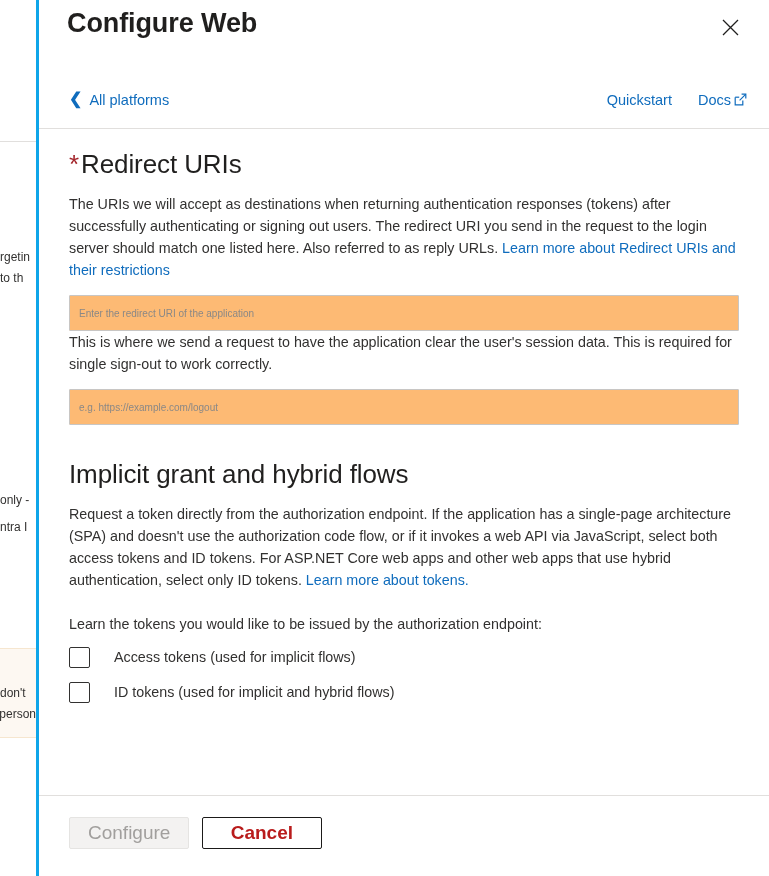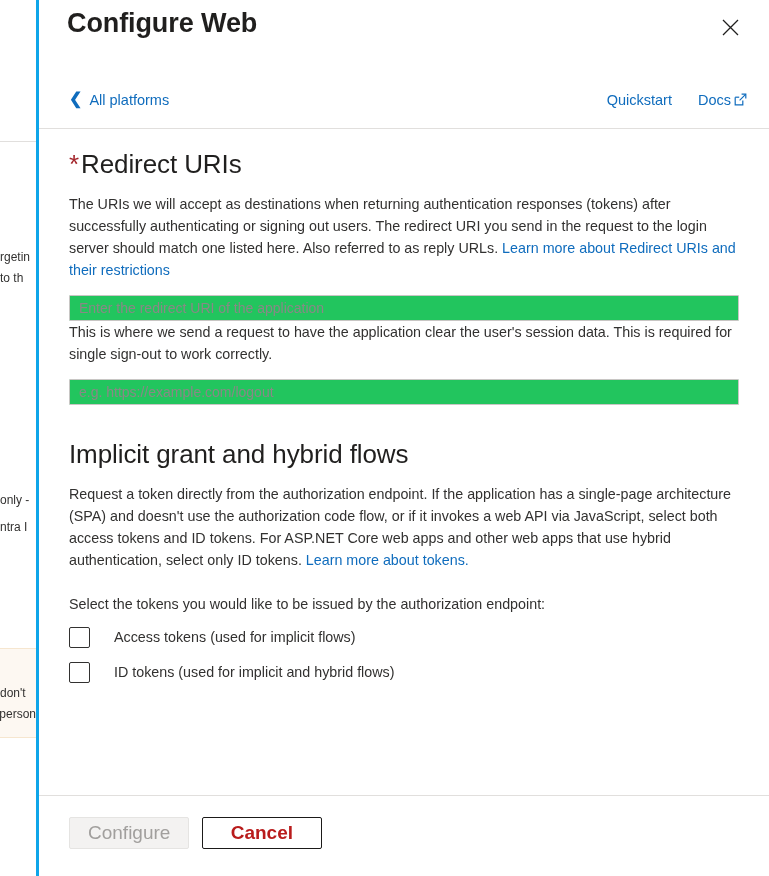--- a/index.html
+++ b/index.html
@@ -161,26 +161,26 @@
   }
   p.desc a, .inline-link {
     color: #0f6cbd;
     text-decoration: none;
     cursor: pointer;
   }
 
   .text-input {
     display: block;
     width: 670px;
-    height: 26px;
+    height: 36px;
     padding: 0 9px;
     font-family: "Liberation Sans", sans-serif;
-    font-size: 14px;
-    color: #323130;
-    background: #22c55e;
+    font-size: 10px;
+    color: #323130;
+    background: #fdba74;
     border: 1px solid #c8c6c4;
     border-radius: 1px;
     outline: none;
   }
   .text-input::placeholder { color: #8a8886; opacity: 1; }
 
   .select-label {
     margin: 22px 0 12px 0;
     font-size: 14.3px;
     line-height: 22px;
@@ -299,21 +299,21 @@
     <input class="text-input" type="text" placeholder="Enter the redirect URI of the application" style="">
 
     <p class="desc">This is where we send a request to have the application clear the user's session data. This is required for single sign-out to work correctly.</p>
     <input class="text-input" type="text" placeholder="e.g. https://example.com/logout" style="">
 
     <h2 class="section-heading spaced">Implicit grant and hybrid flows</h2>
     <p class="desc">
       <span>Request a token directly from the authorization endpoint. If the application has a single-page architecture (SPA) and doesn't use the authorization code flow, or if it invokes a web API via JavaScript, select both access tokens and ID tokens. For ASP.NET Core web apps and other web apps that use hybrid authentication, select only ID tokens. </span><a class="inline-link">Learn more about tokens.</a>
     </p>
 
-    <p class="select-label">Select the tokens you would like to be issued by the authorization endpoint:</p>
+    <p class="select-label">Learn the tokens you would like to be issued by the authorization endpoint:</p>
 
     <div class="checkbox-row">
       <span class="checkbox-box"></span>
       <span class="checkbox-label">Access tokens (used for implicit flows)</span>
     </div>
     <div class="checkbox-row">
       <span class="checkbox-box"></span>
       <span class="checkbox-label">ID tokens (used for implicit and hybrid flows)</span>
     </div>
 

